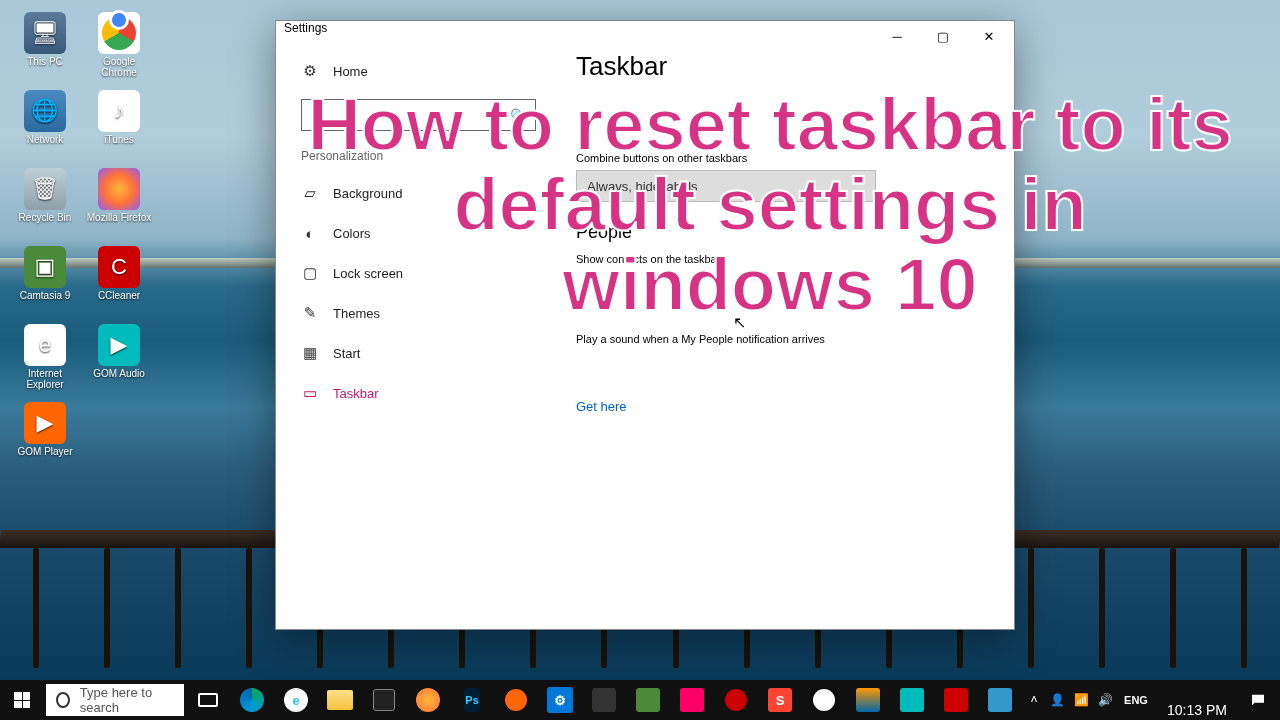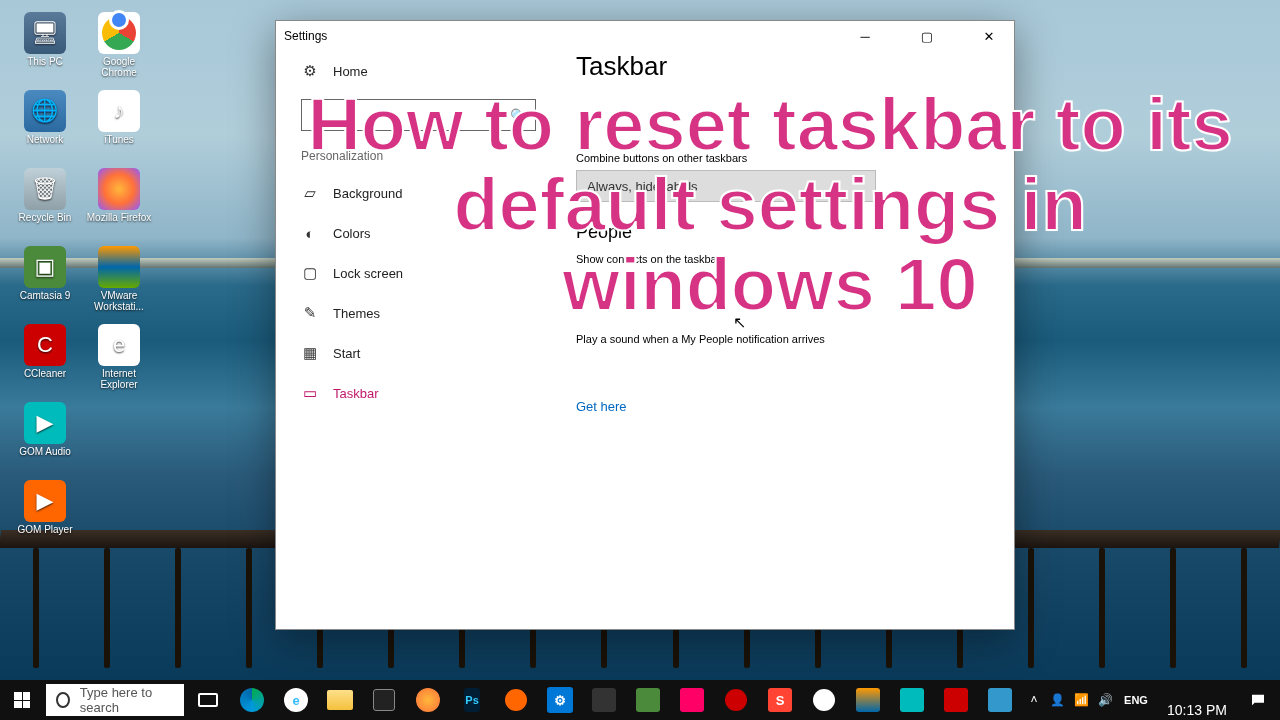--- a/index.html
+++ b/index.html
@@ -48,21 +48,21 @@
 .g-ie{background:#fff;color:#0af;border-radius:50%;}
 .g-gomA{background:#0bb;} .g-gomP{background:#f60;border-radius:50%;}
 
 
 .window {
   position:absolute; left:275px; top:20px; width:740px; height:610px;
   background:#fff; border:1px solid #888;
   box-shadow:0 10px 40px rgba(0,0,0,0.4);
   font-size:13px; color:#000;
 }
-.titlebar { height:30px; display:flex; align-items:center; padding:0 2px 0 8px;gap:16px;}
+.titlebar { height:30px; display:flex; align-items:flex-start; padding:0 2px 0 8px;}
 .titlebar .ttl{flex:1;font-size:12px;}
 .winbtn{width:46px;height:30px;display:flex;align-items:center;justify-content:center;font-size:13px;}
 .wbody{display:flex;height:calc(100% - 30px);}
 .sidebar{width:280px;padding:0 20px 0 25px;}
 .navrow{display:flex;align-items:center;height:40px;gap:14px;color:#222;cursor:pointer;}
 .navrow .ico{width:18px;text-align:center;font-size:15px;color:#333;}
 .navrow.sel{color:#c2186b;}
 .navrow.sel .ico{color:#c2186b;}
 .srch{margin:8px 0 18px;}
 .srch .box{height:32px;border:1px solid #666;display:flex;align-items:center;padding:0 8px;justify-content:flex-end;color:#555;}
@@ -155,21 +155,20 @@
   </div>
 
   <div class="icons">
     <div class="dicon"><div class="glyph g-pc">🖥</div><span>This PC</span></div>
     <div class="dicon"><div class="glyph g-chrome"></div><span>Google Chrome</span></div>
     <div class="dicon"><div class="glyph g-net">🌐</div><span>Network</span></div>
     <div class="dicon"><div class="glyph g-itunes">♪</div><span>iTunes</span></div>
     <div class="dicon"><div class="glyph g-bin">🗑</div><span>Recycle Bin</span></div>
     <div class="dicon"><div class="glyph g-fox"></div><span>Mozilla Firefox</span></div>
     <div class="dicon"><div class="glyph g-cam">▣</div><span>Camtasia 9</span></div>
-    <div class="dicon"><div class="glyph g-vm"></div><span>VMware Workstati...</span></div>
     <div class="dicon"><div class="glyph g-cc">C</div><span>CCleaner</span></div>
     <div class="dicon"><div class="glyph g-ie">e</div><span>Internet Explorer</span></div>
     <div class="dicon"><div class="glyph g-gomA">▶</div><span>GOM Audio</span></div>
     <div class="dicon" style="grid-column:1"><div class="glyph g-gomP">▶</div><span>GOM Player</span></div>
   </div>
 </div>
 
 <div class="window">
   <div class="titlebar">
     <span class="ttl">Settings</span>

